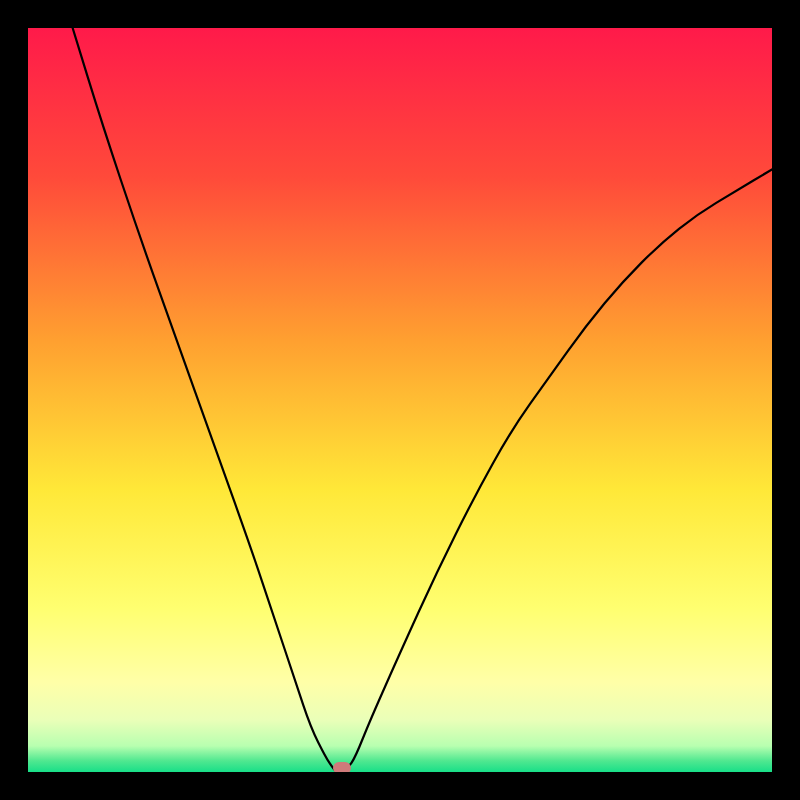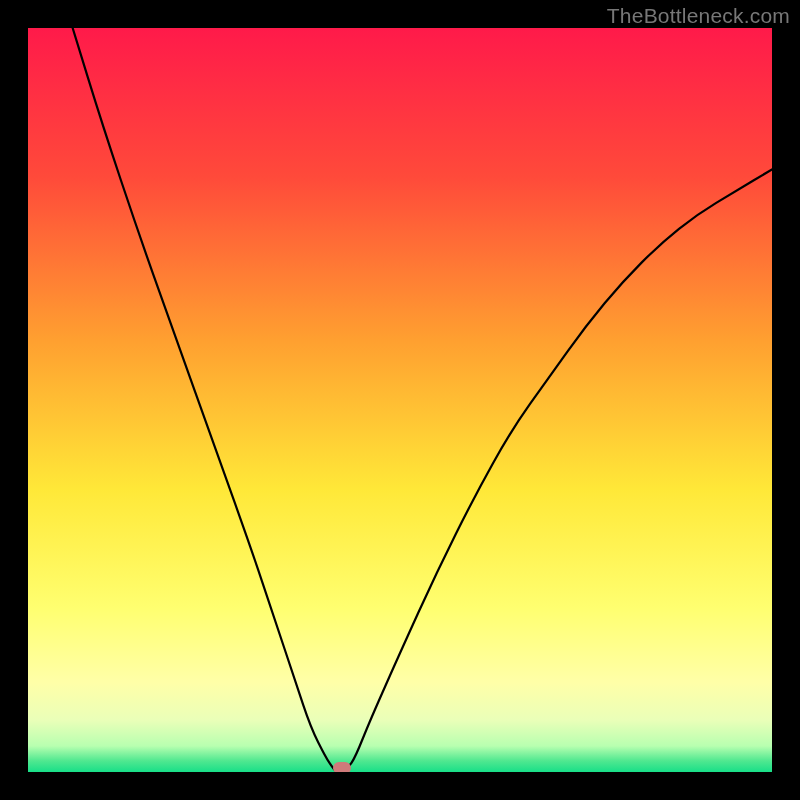--- a/index.html
+++ b/index.html
@@ -83,14 +83,13 @@
     </svg>
 
     <svg class="curve" viewBox="0 0 744 744" preserveAspectRatio="none">
       <path id="curve-path" d="M 44.64 0.00 Q 44.64 0.00 59.52 48.36 Q 74.40 96.72 93.00 152.52 Q 111.60 208.32 130.20 260.40 Q 148.80 312.48 167.40 364.56 Q 186.00 416.64 204.60 468.72 Q 223.20 520.80 234.36 554.28 Q 245.52 587.76 256.68 621.24 Q 267.84 654.72 275.28 677.04 Q 282.72 699.36 290.16 714.24 Q 297.60 729.12 301.32 734.70 Q 305.04 740.28 306.90 742.14 Q 308.76 744.00 314.34 742.14 Q 319.92 740.28 323.64 734.70 Q 327.36 729.12 334.80 710.52 Q 342.24 691.92 357.12 658.44 Q 372.00 624.96 390.60 584.04 Q 409.20 543.12 427.80 505.92 Q 446.40 468.72 465.00 435.24 Q 483.60 401.76 502.20 375.72 Q 520.80 349.68 539.40 323.64 Q 558.00 297.60 576.60 275.28 Q 595.20 252.96 613.80 234.36 Q 632.40 215.76 651.00 200.88 Q 669.60 186.00 688.20 174.84 Q 706.80 163.68 725.40 152.52 T 744.00 141.36" fill="none" stroke-width="2.2" stroke-linecap="round" stroke-linejoin="round" stroke="#000000"></path>
     </svg>
 
     <div class="marker" id="min-marker" style="left: 313.968px; top: 740px; background: rgb(207, 122, 122);"></div>
 
   </div>
 
-  <div class="watermark">TheBottleneck.com</div>
 </div>
 
 </body></html>

